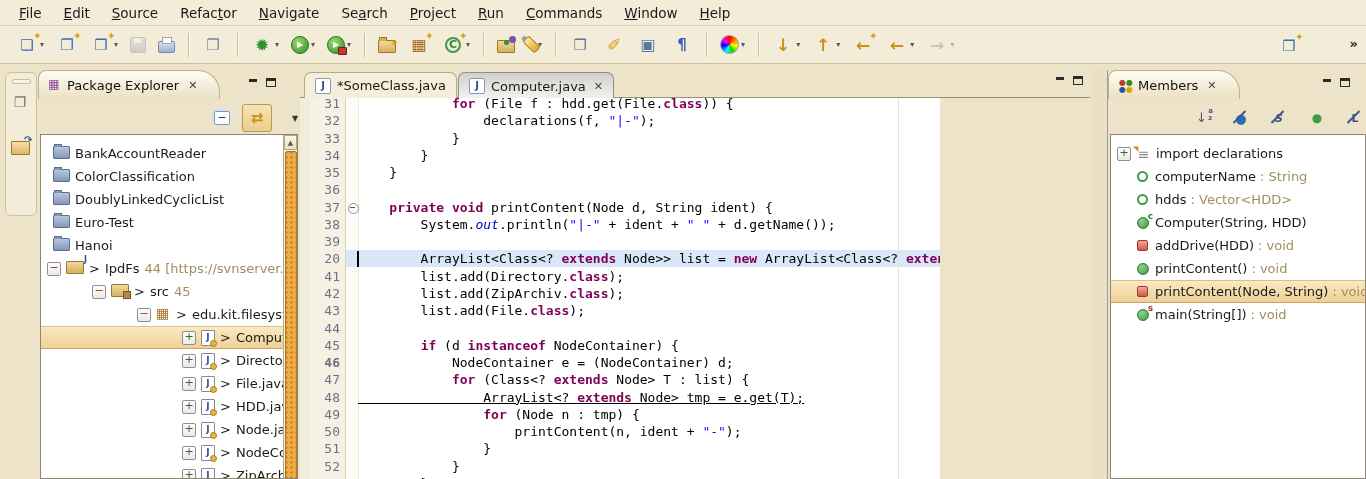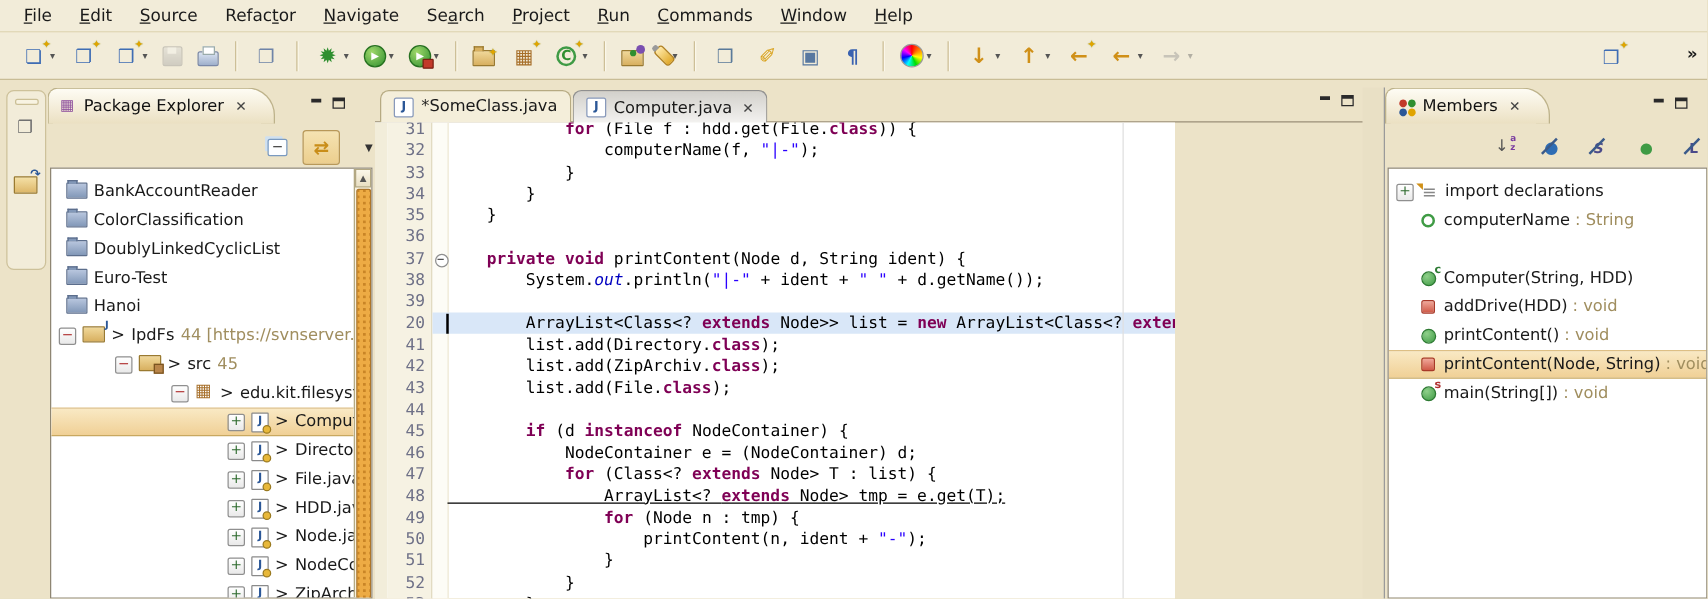--- a/index.html
+++ b/index.html
@@ -427,21 +427,21 @@
   <div id="editor">
     <div id="ruler-ann"></div>
     <div id="ruler-num"></div>
     <div id="ruler-fold"></div>
     <div id="curline" style="top: 152.43px;"></div>
     <div id="printmargin"></div>
     <div id="code-lines">
         <div class="lnum" style="top: -3px;">31</div>
         <div class="lcode" style="top: -3px; text-align: right;"><span>            </span><span class="k">for</span><span> (File f : hdd.get(File.</span><span class="k">class</span><span>)) {</span></div>
         <div class="lnum" style="top: 14.27px;">32</div>
-        <div class="lcode" style="top: 14.27px;"><span>                computerName(f, </span><span class="s">"|-"</span><span>);</span></div>
+        <div class="lcode" style="top: 14.27px;"><span>                declarations(f, </span><span class="s">"|-"</span><span>);</span></div>
         <div class="lnum" style="top: 31.54px;">33</div>
         <div class="lcode" style="top: 31.54px;"><span>            }</span></div>
         <div class="lnum" style="top: 48.81px;">34</div>
         <div class="lcode" style="top: 48.81px;"><span>        }</span></div>
         <div class="lnum" style="top: 66.08px;">35</div>
         <div class="lcode" style="top: 66.08px;"><span>    }</span></div>
         <div class="lnum" style="top: 83.35px;">36</div>
         <div class="lcode" style="top: 83.35px;"></div>
         <div class="lnum" style="top: 100.62px;">37</div>
         <div class="foldm" style="top: 104.62px;"></div>
@@ -455,21 +455,21 @@
         <div class="lnum" style="top: 169.7px;">41</div>
         <div class="lcode" style="top: 169.7px;"><span>        list.add(Directory.</span><span class="k">class</span><span>);</span></div>
         <div class="lnum" style="top: 186.97px;">42</div>
         <div class="lcode" style="top: 186.97px;"><span>        list.add(ZipArchiv.</span><span class="k">class</span><span>);</span></div>
         <div class="lnum" style="top: 204.24px;">43</div>
         <div class="lcode" style="top: 204.24px;"><span>        list.add(File.</span><span class="k">class</span><span>);</span></div>
         <div class="lnum" style="top: 221.51px;">44</div>
         <div class="lcode" style="top: 221.51px;"></div>
         <div class="lnum" style="top: 238.78px;">45</div>
         <div class="lcode" style="top: 238.78px;"><span>        </span><span class="k">if</span><span> (d </span><span class="k">instanceof</span><span> NodeContainer) {</span></div>
-        <div class="lnum" style="top: 256.05px;">46</div>
+        <div class="lnum" style="top: 256.05px; font-weight: bold;">46</div>
         <div class="lcode" style="top: 256.05px;"><span>            NodeContainer e = (NodeContainer) d;</span></div>
         <div class="lnum" style="top: 273.32px;">47</div>
         <div class="lcode" style="top: 273.32px;"><span>            </span><span class="k">for</span><span> (Class&lt;? </span><span class="k">extends</span><span> Node&gt; T : list) {</span></div>
         <div class="lnum" style="top: 290.59px;">48</div>
         <div class="lcode" style="top: 290.59px; text-decoration: underline;"><span>                ArrayList&lt;? </span><span class="k">extends</span><span> Node&gt; tmp = e.get(T);</span></div>
         <div class="lnum" style="top: 307.86px;">49</div>
         <div class="lcode" style="top: 307.86px;"><span>                </span><span class="k">for</span><span> (Node n : tmp) {</span></div>
         <div class="lnum" style="top: 325.13px;">50</div>
         <div class="lcode" style="top: 325.13px;"><span>                    printContent(n, ident + </span><span class="s">"-"</span><span>);</span></div>
         <div class="lnum" style="top: 342.4px;">51</div>
@@ -520,20 +520,27 @@
           <span class="mic m-import"></span>
           <span>import declarations</span>
         </div>
         <div class="trow" style="top: 30px; left: 24px;">
           <span class="mic">
             <span class="m-field"></span>
           </span>
           <span>computerName</span>
           <span class="decor" style="margin-left: -1px;">: String</span>
         </div>
+        <div class="trow" style="top: 53px; left: 24px;">
+          <span class="mic">
+            <span class="m-field"></span>
+          </span>
+          <span>hdds</span>
+          <span class="decor" style="margin-left: -1px;">: Vector&lt;HDD&gt;</span>
+        </div>
         <div class="trow" style="top: 76px; left: 24px;">
           <span class="mic">
             <span class="m-ball"></span>
             <span class="m-badge" style="color: rgb(45, 122, 51);">c</span>
           </span>
           <span>Computer(String, HDD)</span>
         </div>
         <div class="trow" style="top: 99px; left: 24px;">
           <span class="mic">
             <span class="m-sq"></span>

